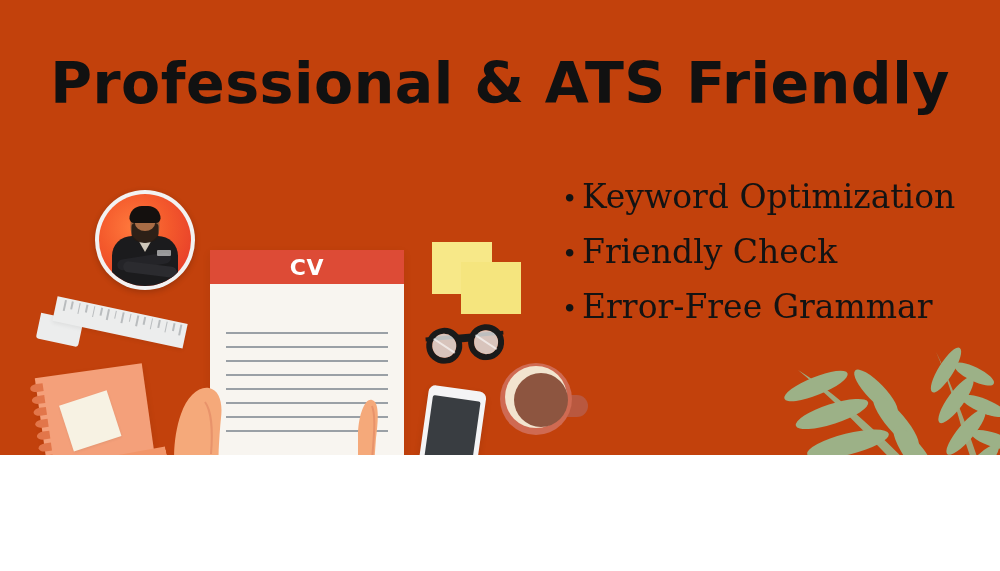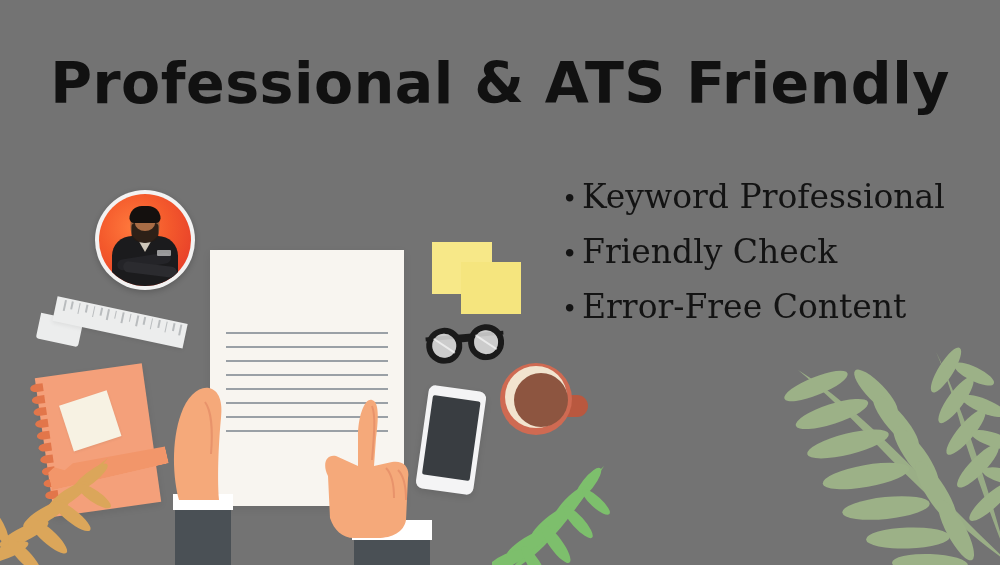--- a/index.html
+++ b/index.html
@@ -3,22 +3,22 @@
 <meta charset="utf-8">
 <style>
   html, body {
     margin: 0;
     padding: 0;
     background: #ffffff;
   }
   #canvas {
     position: relative;
     width: 1000px;
-    height: 565px;
-    background: #737373;
+    height: 455px;
+    background: #c2410c;
     overflow: hidden;
     font-family: "DejaVu Sans", sans-serif;
   }
 
   
   #headline {
     position: absolute;
     left: 0;
     top: 52px;
     width: 1000px;
@@ -257,29 +257,29 @@
 </head>
 <body>
 
 <div id="canvas">
 
   <div id="headline">Professional &amp; ATS Friendly</div>
 
   <div id="bullets">
     <div class="bullet-row">
       <span class="bullet-dot">•</span>
-      <span class="bullet-text">Keyword Professional</span>
+      <span class="bullet-text">Keyword Optimization</span>
     </div>
     <div class="bullet-row">
       <span class="bullet-dot">•</span>
       <span class="bullet-text">Friendly Check</span>
     </div>
     <div class="bullet-row">
       <span class="bullet-dot">•</span>
-      <span class="bullet-text">Error-Free Content</span>
+      <span class="bullet-text">Error-Free Grammar</span>
     </div>
   </div>
 
   <div id="ruler-tab"></div>
   <div id="ruler">
       <div class="ruler-tick" style="left: 8px; height: 11px;"></div>
       <div class="ruler-tick" style="left: 15.4px; height: 8px;"></div>
       <div class="ruler-tick" style="left: 22.8px; height: 11px;"></div>
       <div class="ruler-tick" style="left: 30.2px; height: 8px;"></div>
       <div class="ruler-tick" style="left: 37.6px; height: 11px;"></div>
@@ -307,20 +307,23 @@
       <div class="spiral" style="top: 66px;"></div>
       <div class="spiral" style="top: 78px;"></div>
       <div class="spiral" style="top: 90px;"></div>
       <div class="spiral" style="top: 102px;"></div>
       <div class="spiral" style="top: 114px;"></div>
       <div class="spiral" style="top: 126px;"></div>
     </div>
   <div id="notebook-page"></div>
 
   <div id="cv-sheet">
+    <div id="cv-header">
+      <span id="cv-title">CV</span>
+    </div>
     <div id="cv-lines">
         <div class="cv-line" style="background: rgb(154, 160, 166);"></div>
         <div class="cv-line" style="background: rgb(154, 160, 166);"></div>
         <div class="cv-line" style="background: rgb(154, 160, 166);"></div>
         <div class="cv-line" style="background: rgb(154, 160, 166);"></div>
         <div class="cv-line" style="background: rgb(154, 160, 166);"></div>
         <div class="cv-line" style="background: rgb(154, 160, 166);"></div>
         <div class="cv-line" style="background: rgb(154, 160, 166);"></div>
         <div class="cv-line" style="background: rgb(154, 160, 166);"></div>
       </div>

